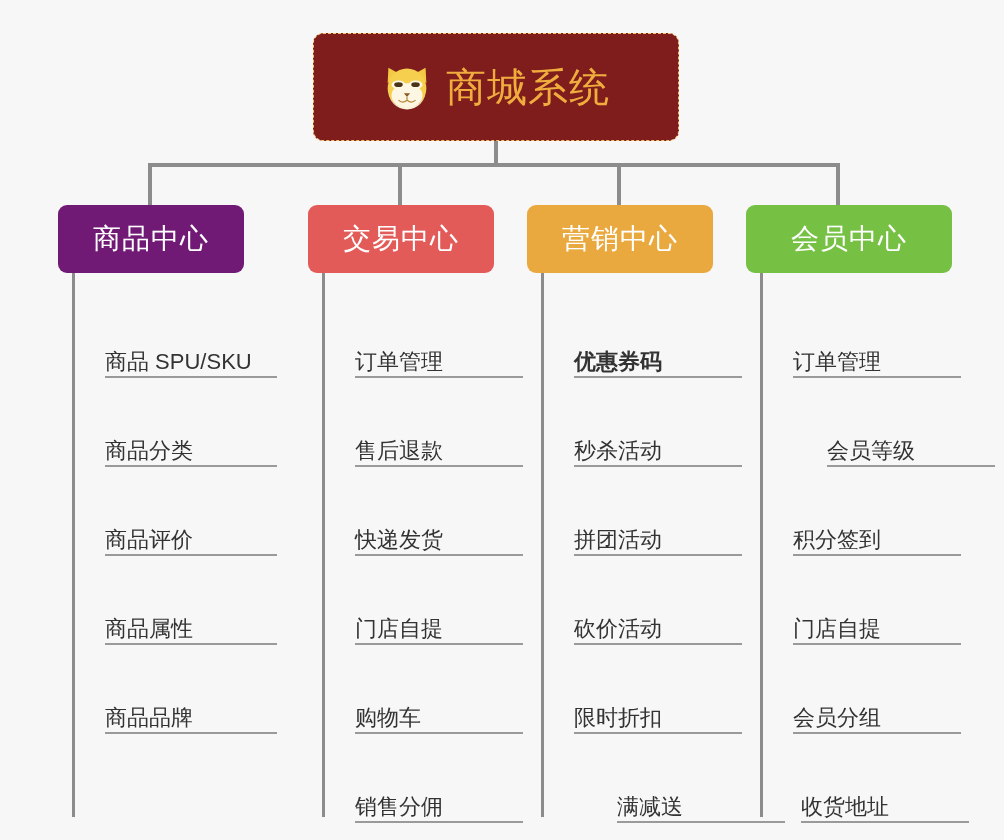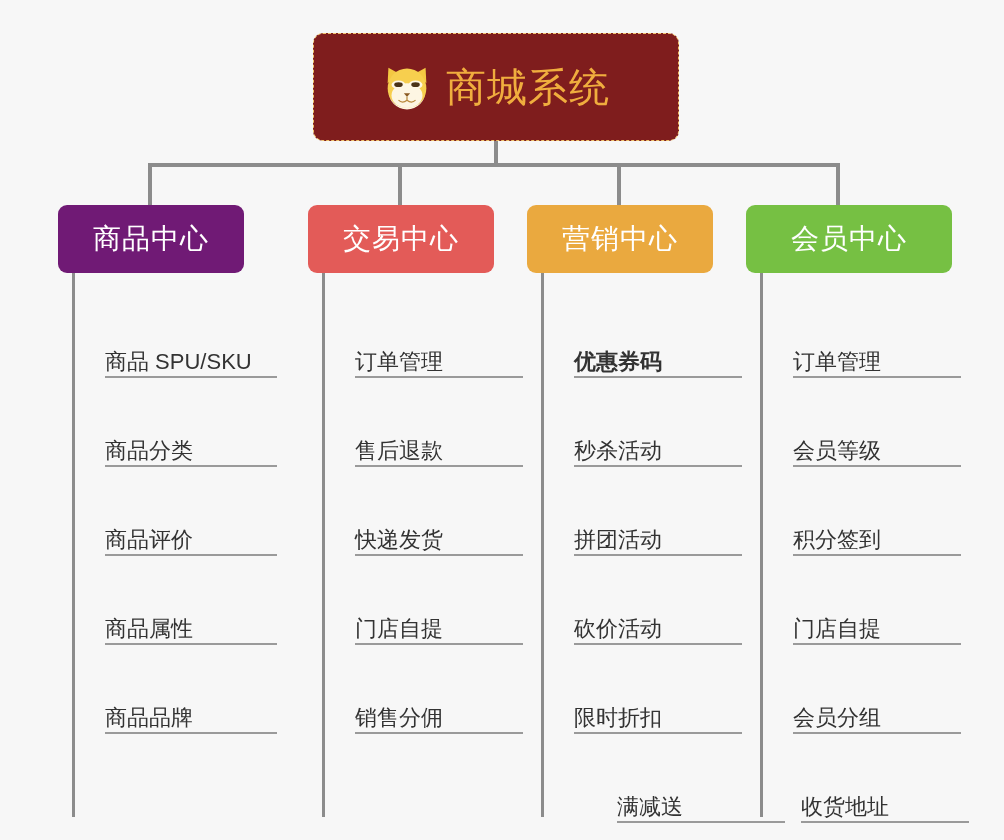--- a/index.html
+++ b/index.html
@@ -194,20 +194,23 @@
           <div class="leaf-item">
             <span class="leaf-label" style="min-width: 168px;">售后退款</span>
           </div>
           <div class="leaf-item">
             <span class="leaf-label" style="min-width: 168px;">快递发货</span>
           </div>
           <div class="leaf-item">
             <span class="leaf-label" style="min-width: 168px;">门店自提</span>
           </div>
           <div class="leaf-item">
+            <span class="leaf-label" style="min-width: 168px;">购物车</span>
+          </div>
+          <div class="leaf-item">
             <span class="leaf-label" style="min-width: 168px;">销售分佣</span>
           </div>
         </div>
       </div>
       <div class="column" style="left: 527px; width: 186px;">
         <div class="cat-box" style="background: rgb(234, 169, 63); width: 186px;">
           <span>营销中心</span>
         </div>
         <div class="leaf-wrap">
           <div class="spine" style="height: 544px;"></div>
@@ -234,21 +237,21 @@
       <div class="column" style="left: 746px; width: 186px;">
         <div class="cat-box" style="background: rgb(118, 192, 67); width: 206px;">
           <span>会员中心</span>
         </div>
         <div class="leaf-wrap">
           <div class="spine" style="height: 544px;"></div>
           <div class="leaf-item">
             <span class="leaf-label" style="min-width: 168px;">订单管理</span>
           </div>
           <div class="leaf-item">
-            <span class="leaf-label" style="min-width: 168px;">会员等级</span>
+            <span class="leaf-label" style="min-width: 168px; margin-left: 34px;">会员等级</span>
           </div>
           <div class="leaf-item">
             <span class="leaf-label" style="min-width: 168px;">积分签到</span>
           </div>
           <div class="leaf-item">
             <span class="leaf-label" style="min-width: 168px;">门店自提</span>
           </div>
           <div class="leaf-item">
             <span class="leaf-label" style="min-width: 168px;">会员分组</span>
           </div>

